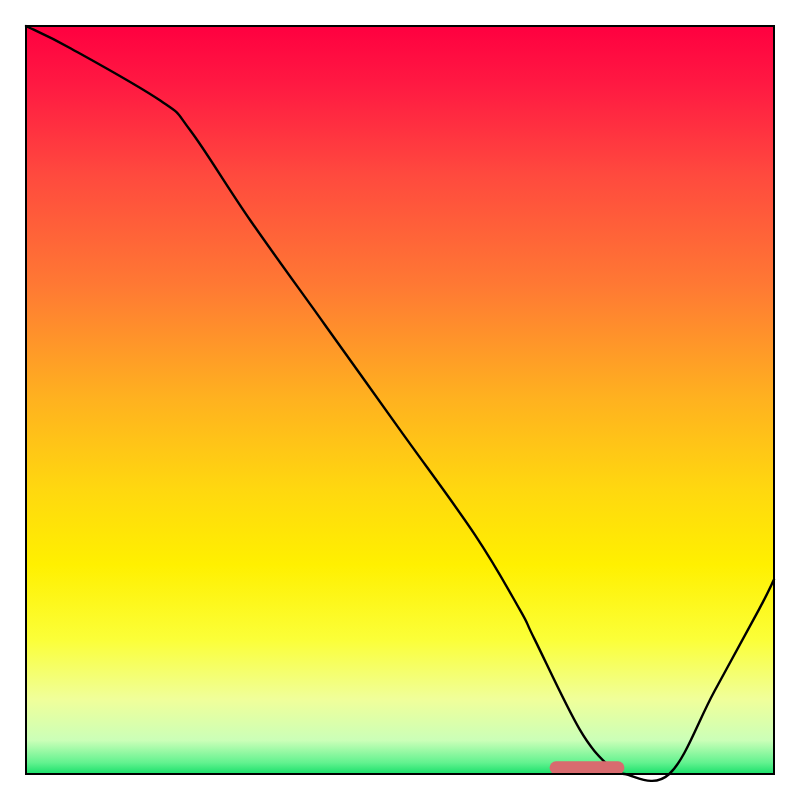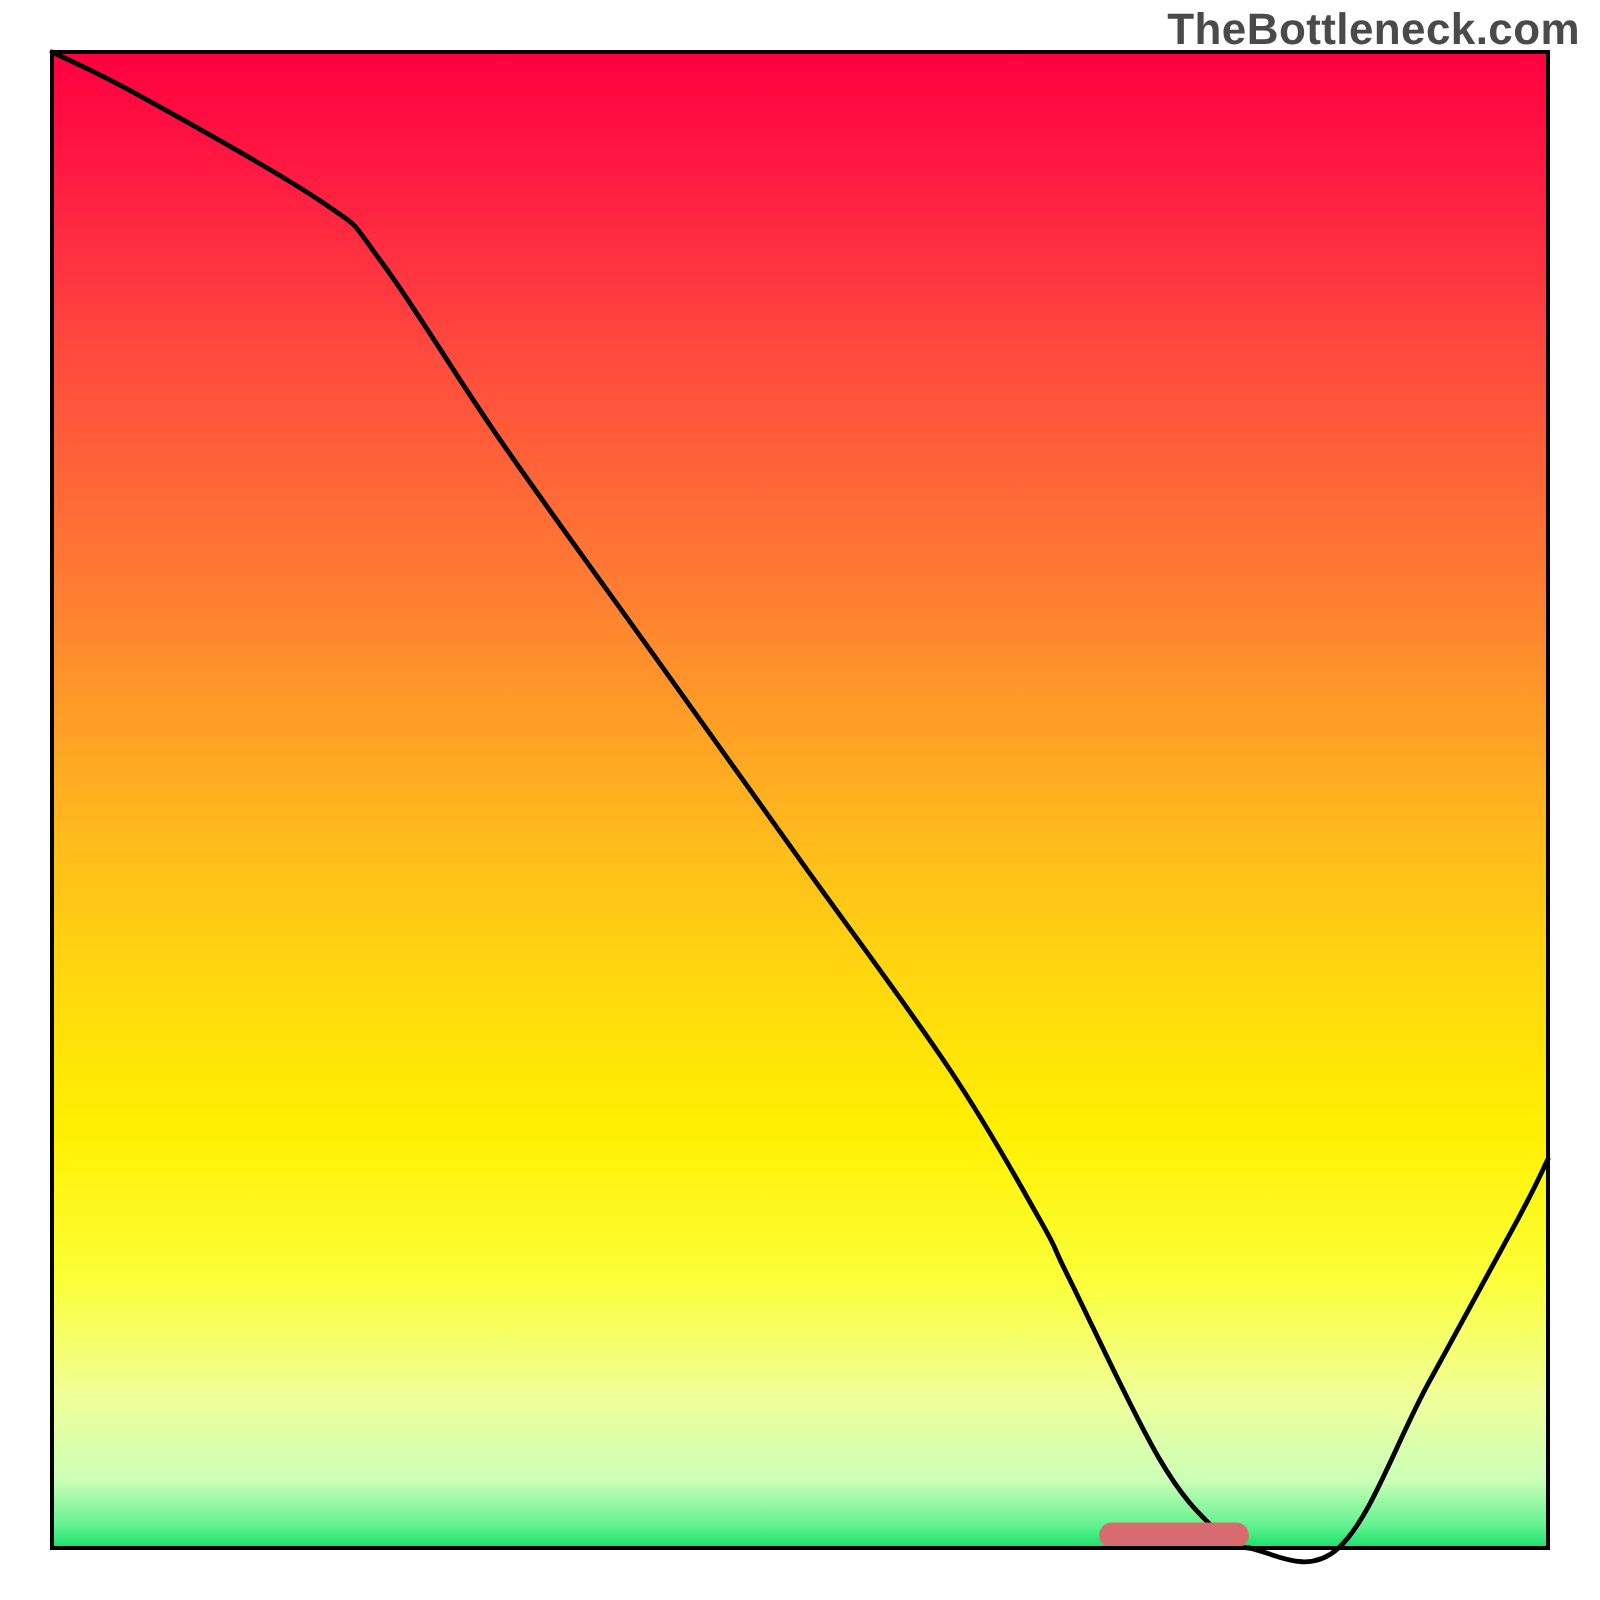--- a/index.html
+++ b/index.html
@@ -26,21 +26,20 @@
     letter-spacing: 0.2px;
   }
   svg {
     display: block;
   }
 </style>
 </head>
 <body>
 
 <div class="chart-wrap">
-  <div class="attribution">TheBottleneck.com</div>
   <svg id="chart-svg" width="800" height="800" viewBox="0 0 800 800">
       <defs>
         <linearGradient id="bg-grad" x1="0" y1="0" x2="0" y2="1">
           <stop offset="0%" stop-color="#ff0040"></stop>
           <stop offset="8%" stop-color="#ff1a42"></stop>
           <stop offset="20%" stop-color="#ff4a3e"></stop>
           <stop offset="35%" stop-color="#ff7a33"></stop>
           <stop offset="50%" stop-color="#ffb21f"></stop>
           <stop offset="62%" stop-color="#ffd80f"></stop>
           <stop offset="72%" stop-color="#fff000"></stop>

